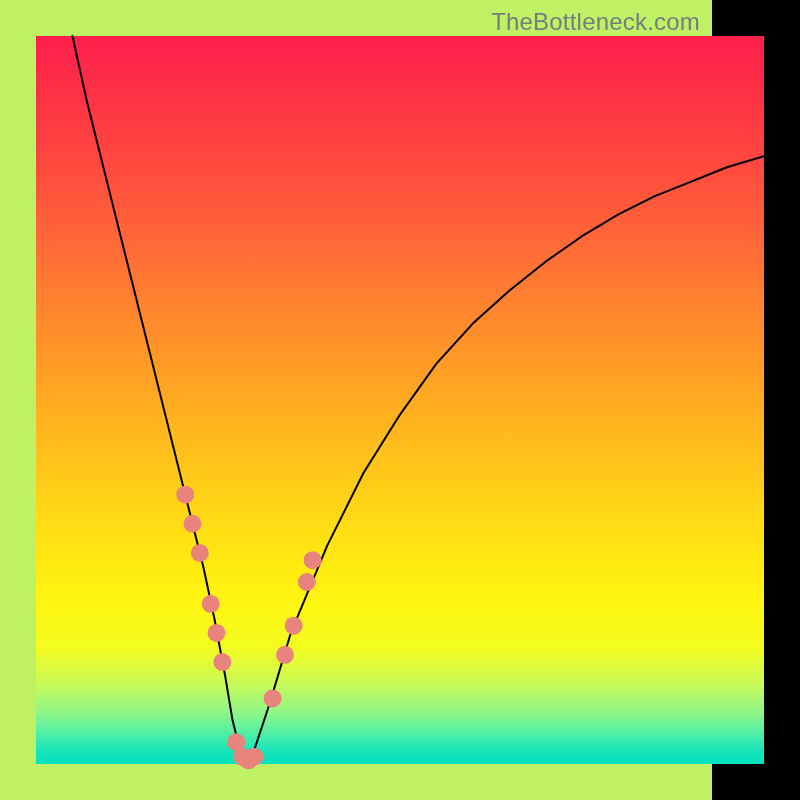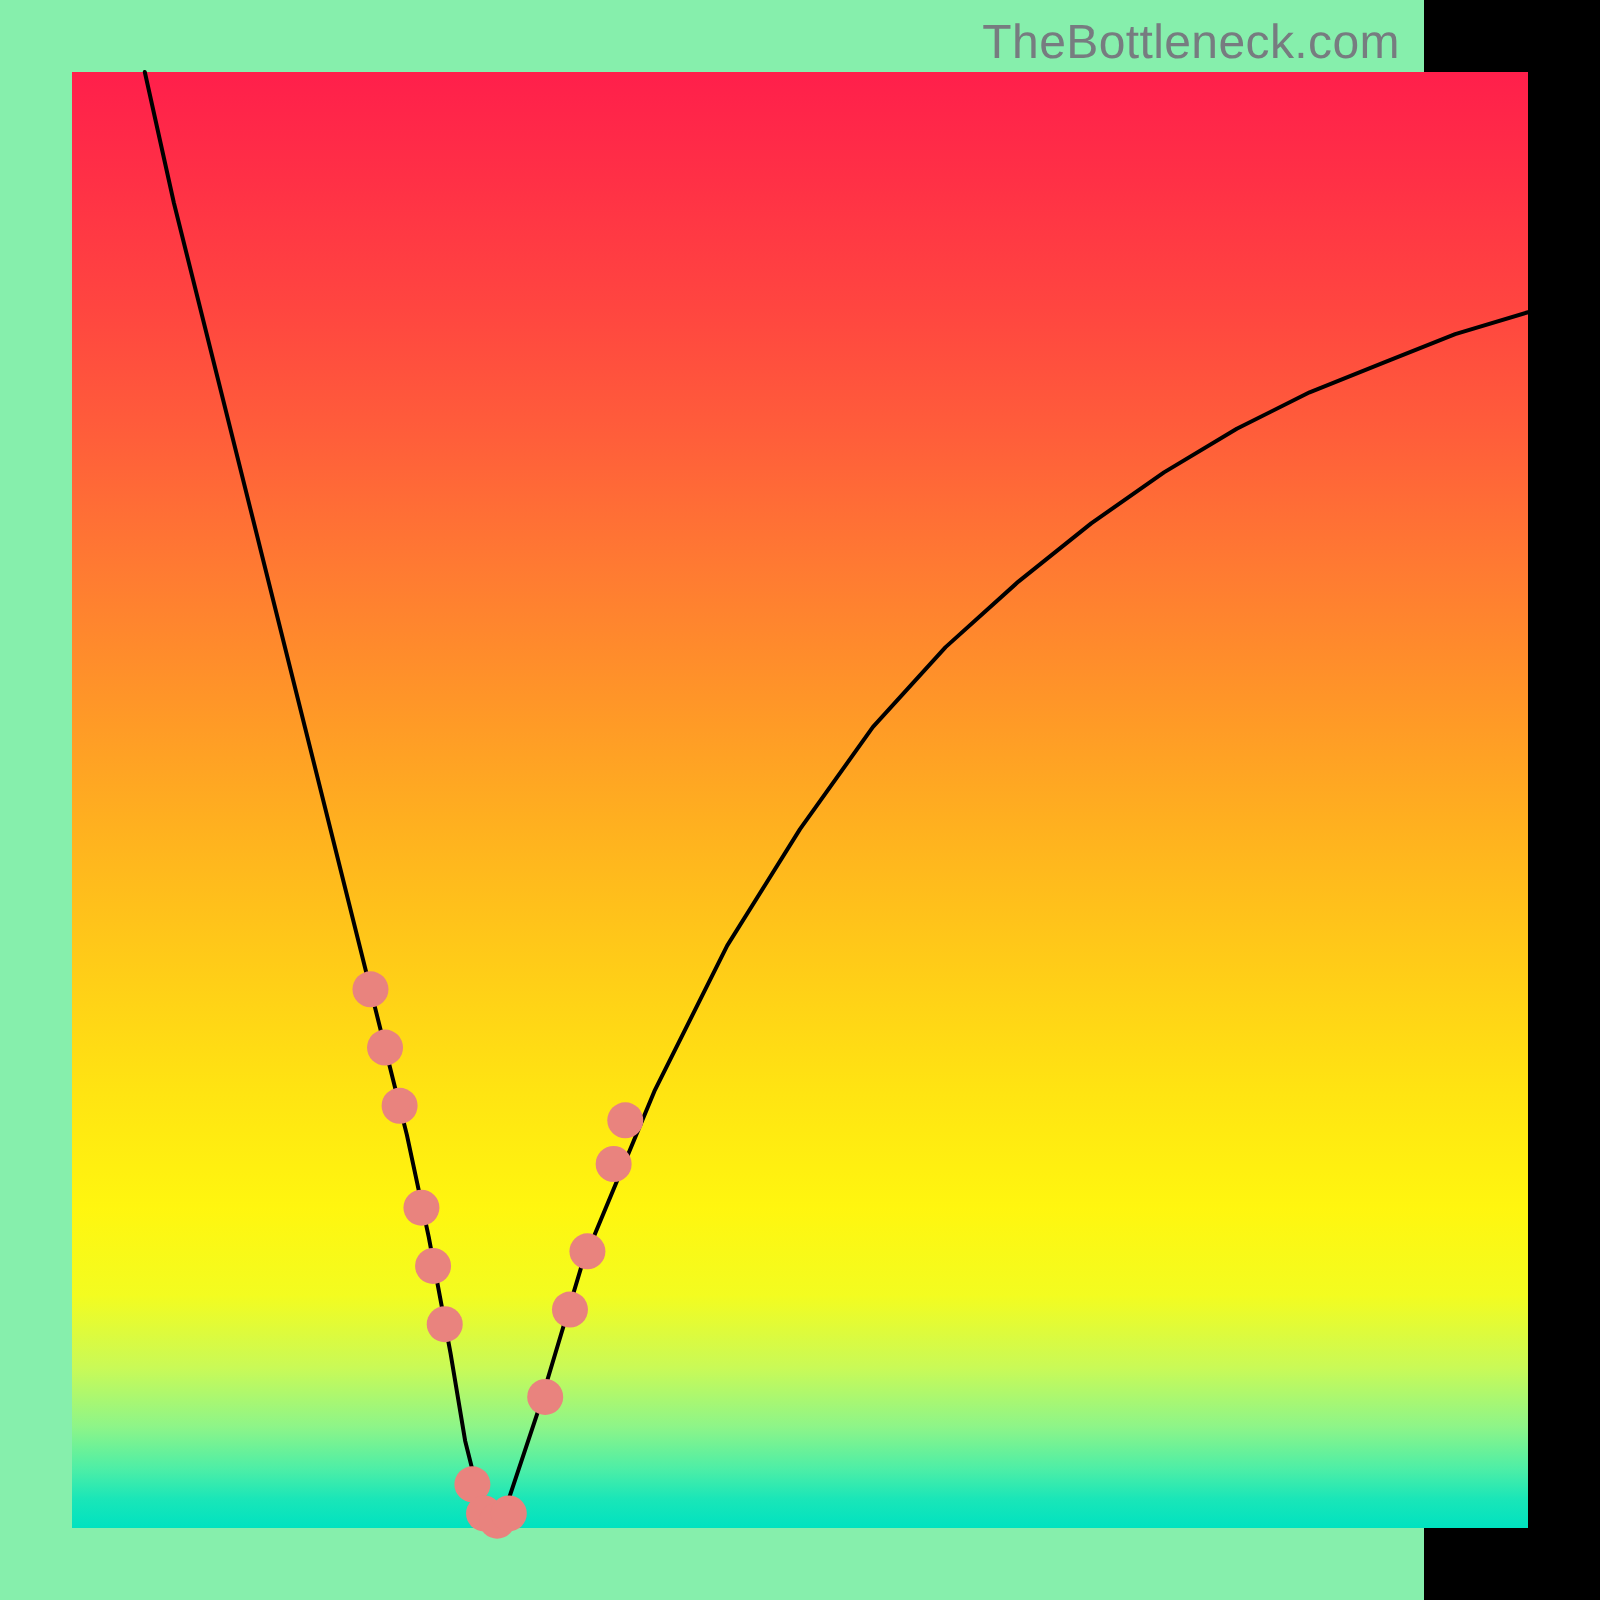--- a/index.html
+++ b/index.html
@@ -8,21 +8,21 @@
     width: 800px;
     height: 800px;
     overflow: hidden;
     background: #000;
     font-family: Arial, Helvetica, sans-serif;
   }
   .outer {
     position: relative;
     width: 712px;
     height: 800px;
-    background: #86efac;
+    background: #bef264;
   }
   .plot {
     position: absolute;
     left: 36px;
     top: 36px;
     width: 728px;
     height: 728px;
     background: linear-gradient(
       to bottom,
       #ff1f4b 0%,

